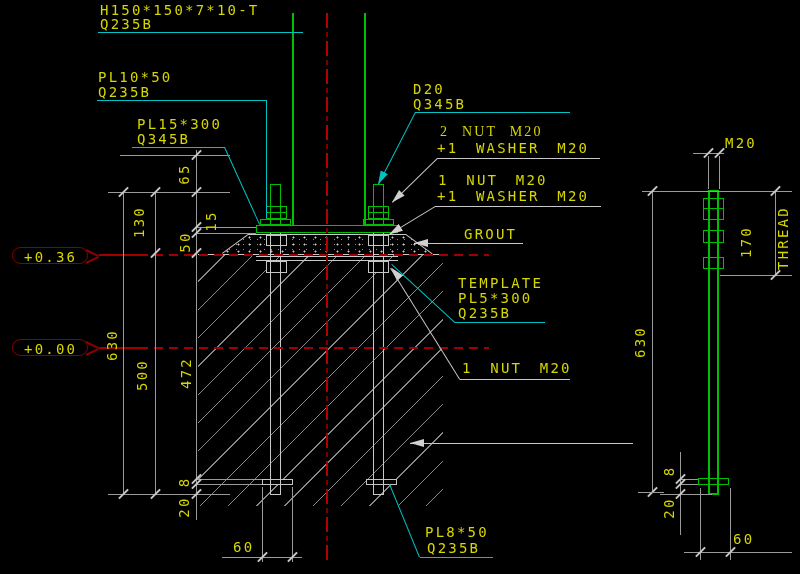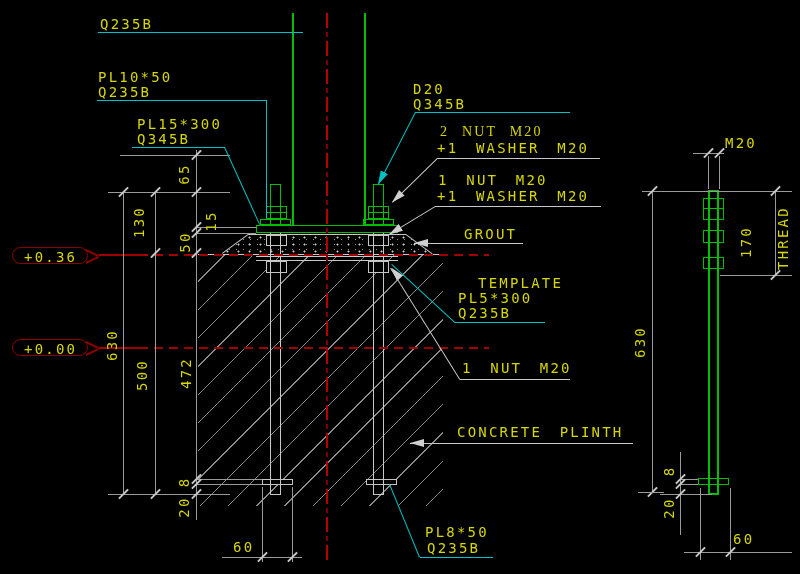--- a/index.html
+++ b/index.html
@@ -169,37 +169,37 @@
   <div class="h wt" style="left:460px;top:379px;width:110px;"></div>
   <div class="d wt" style="left:391px;top:268px;width:131px;transform:rotate(58.1deg);"></div>
   <div class="arr" style="left:391px;top:267px;transform:rotate(50deg);"></div>
 
   <div class="h wt" style="left:410px;top:443px;width:223px;"></div>
   <div class="arr" style="left:410px;top:443px;"></div>
 
   <div class="h cy" style="left:420px;top:557px;width:73px;"></div>
   <div class="d cy" style="left:390px;top:484px;width:79px;transform:rotate(67.7deg);"></div>
 
+  <div class="t" style="left:100px;top:2px;">H150*150*7*10-T</div>
   <div class="t" style="left:100px;top:16px;">Q235B</div>
   <div class="t" style="left:98px;top:69px;">PL10*50</div>
   <div class="t" style="left:98px;top:84px;">Q235B</div>
   <div class="t" style="left:137px;top:116px;">PL15*300</div>
   <div class="t" style="left:137px;top:131px;">Q345B</div>
   <div class="t" style="left:413px;top:81px;">D20</div>
   <div class="t" style="left:413px;top:96px;">Q345B</div>
   <div class="t" style="left:440px;top:124px;font-family:Liberation Serif, serif;">2 NUT M20</div>
   <div class="t" style="left:437px;top:140px;">+1 WASHER M20</div>
   <div class="t" style="left:438px;top:172px;">1 NUT M20</div>
   <div class="t" style="left:437px;top:188px;">+1 WASHER M20</div>
   <div class="t" style="left:464px;top:226px;">GROUT</div>
-  <div class="t" style="left:478px;top:275px;text-align:center;">TEMPLATE</div>
+  <div class="t" style="left:458px;top:275px;text-align:center;">TEMPLATE</div>
   <div class="t" style="left:458px;top:290px;">PL5*300</div>
   <div class="t" style="left:458px;top:305px;">Q235B</div>
   <div class="t" style="left:462px;top:360px;">1 NUT M20</div>
-  <div class="t" style="left:457px;top:424px;">CONCRETE PLINTH</div>
   <div class="t" style="left:425px;top:524px;">PL8*50</div>
   <div class="t" style="left:427px;top:540px;">Q235B</div>
 
   <div class="box" style="left:698px;top:478px;width:31px;height:7px;"></div>
   <div class="box" style="left:703px;top:198px;width:21px;height:22px;"></div>
   <div class="h gr" style="left:703px;top:208px;width:21px;"></div>
   <div class="box" style="left:703px;top:230px;width:21px;height:13px;"></div>
   <div class="box" style="left:703px;top:257px;width:21px;height:12px;"></div>
   <div class="v gr" style="left:708px;top:190px;height:304px;width:2px;"></div>
   <div class="v gr" style="left:717px;top:190px;height:304px;width:2px;"></div>

